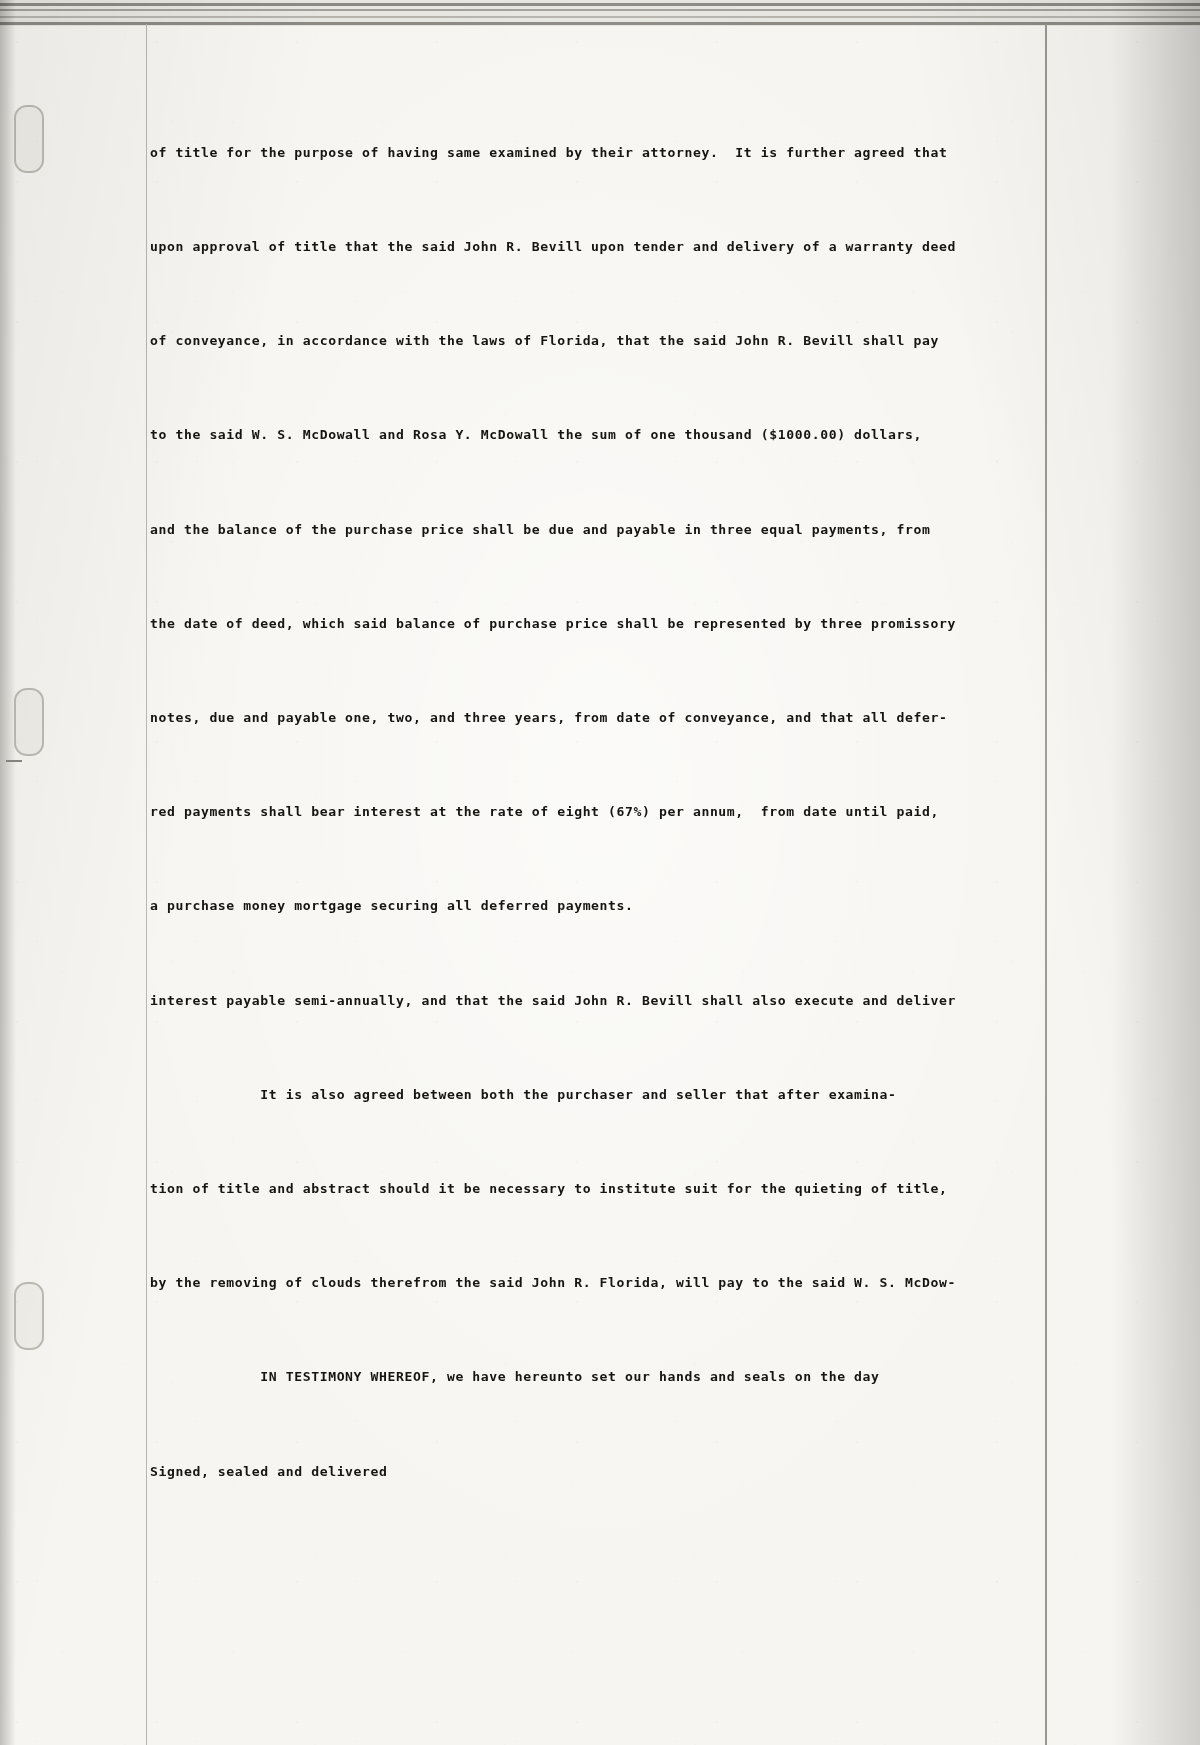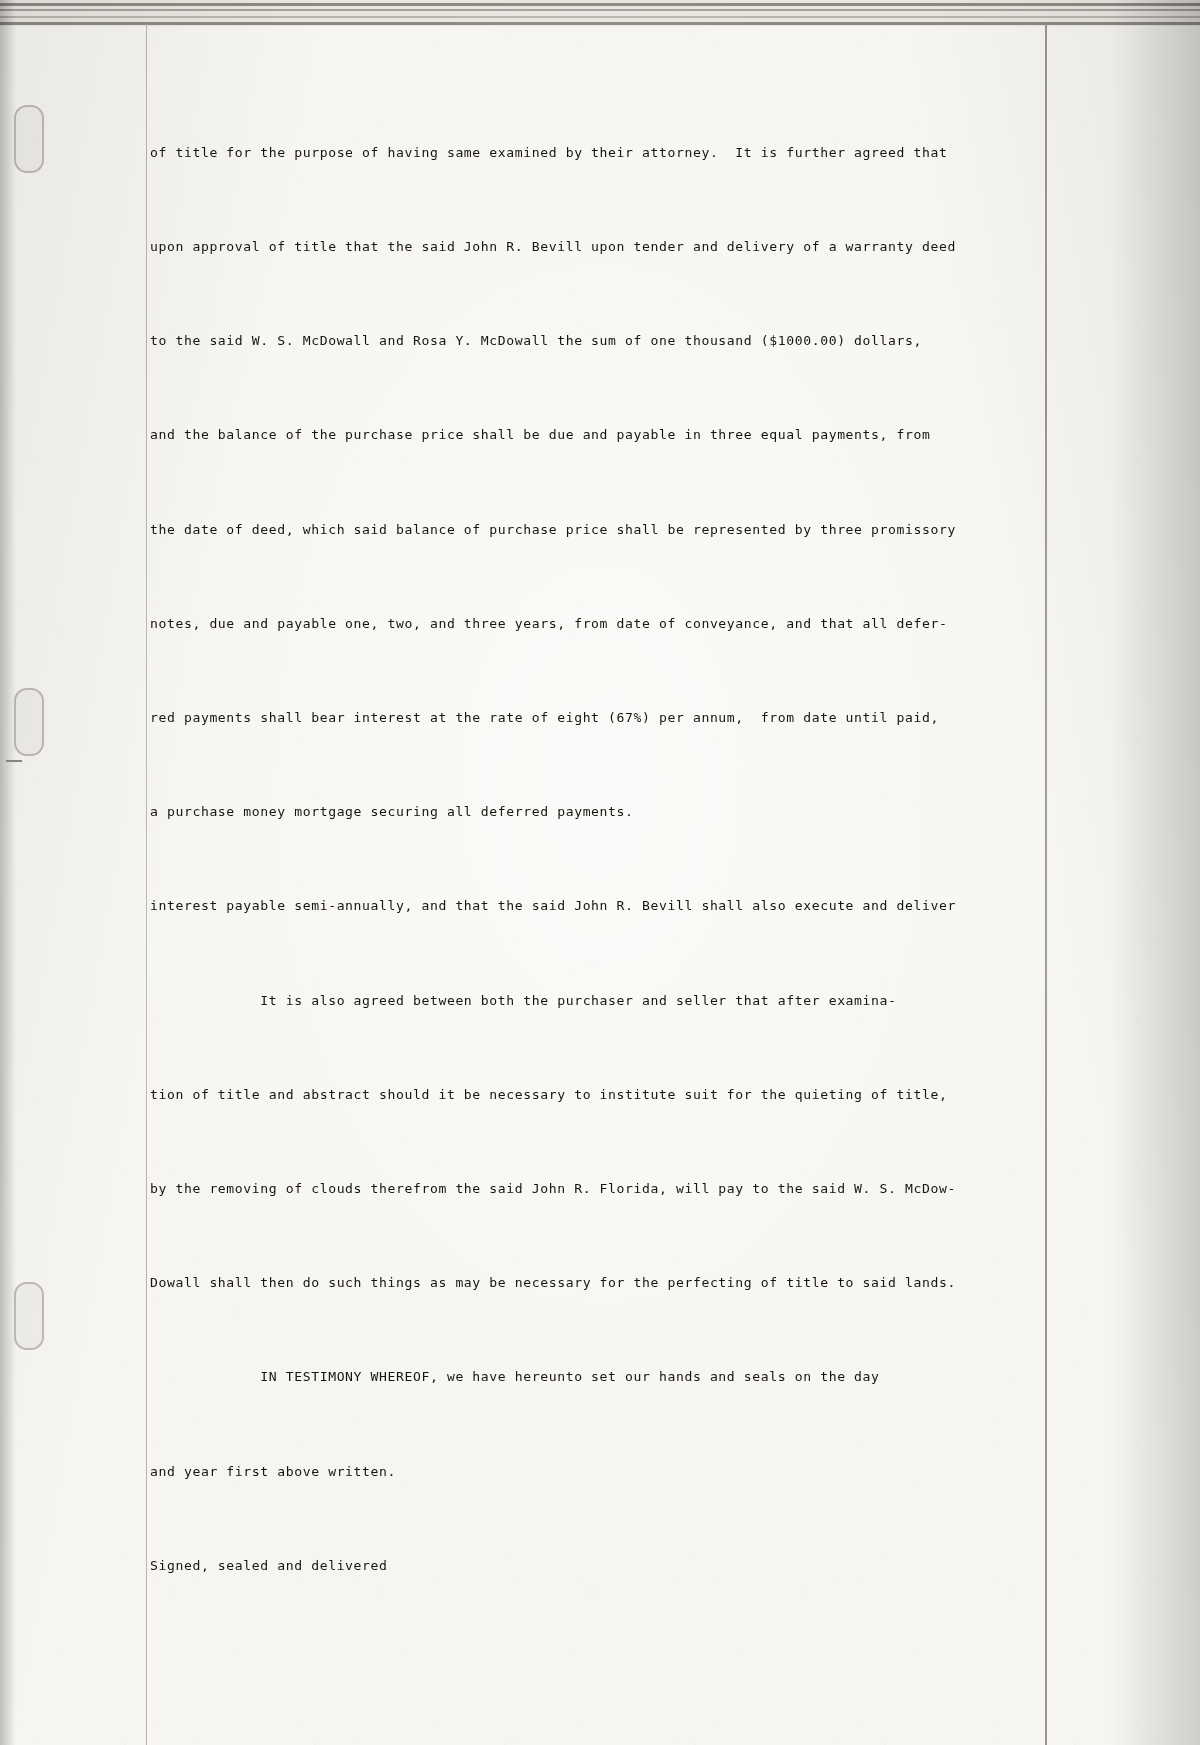--- a/index.html
+++ b/index.html
@@ -123,20 +123,21 @@
     z-index: 5;
     font-size: 13.1px;
     line-height: 31.4px;
     letter-spacing: 0.6px;
     color: #171512;
     white-space: pre;
   }
   .doc .line {
     height: 31.4px;
     white-space: pre;
+    font-weight: bold;
   }
 </style>
 </head>
 <body>
 
 <div class="page">
 
   <div class="top-edge">
     <div class="ln a"></div>
     <div class="ln b"></div>
@@ -151,33 +152,32 @@
   <div class="rule-right"></div>
 
   <div class="hole h1"></div>
   <div class="hole h2"></div>
   <div class="hole h3"></div>
   <div class="hole-tick"></div>
 
   <div class="doc">
     <div class="line">of title for the purpose of having same examined by their attorney.  It is further agreed that</div>
     <div class="line">upon approval of title that the said John R. Bevill upon tender and delivery of a warranty deed</div>
+    <div class="line">of conveyance, in accordance with the laws of Florida, that the said John R. Bevill shall pay</div>
     <div class="line">to the said W. S. McDowall and Rosa Y. McDowall the sum of one thousand ($1000.00) dollars,</div>
     <div class="line">and the balance of the purchase price shall be due and payable in three equal payments, from</div>
     <div class="line">the date of deed, which said balance of purchase price shall be represented by three promissory</div>
     <div class="line">notes, due and payable one, two, and three years, from date of conveyance, and that all defer-</div>
     <div class="line">red payments shall bear interest at the rate of eight (67%) per annum,  from date until paid,</div>
     <div class="line">a purchase money mortgage securing all deferred payments.</div>
     <div class="line">interest payable semi-annually, and that the said John R. Bevill shall also execute and deliver</div>
     <div class="line">             It is also agreed between both the purchaser and seller that after examina-</div>
     <div class="line">tion of title and abstract should it be necessary to institute suit for the quieting of title,</div>
     <div class="line">by the removing of clouds therefrom the said John R. Florida, will pay to the said W. S. McDow-</div>
-    <div class="line">Dowall shall then do such things as may be necessary for the perfecting of title to said lands.</div>
     <div class="line">             IN TESTIMONY WHEREOF, we have hereunto set our hands and seals on the day</div>
-    <div class="line">and year first above written.</div>
     <div class="line">Signed, sealed and delivered</div>
     
     
     
     
     
     
     
     
     

